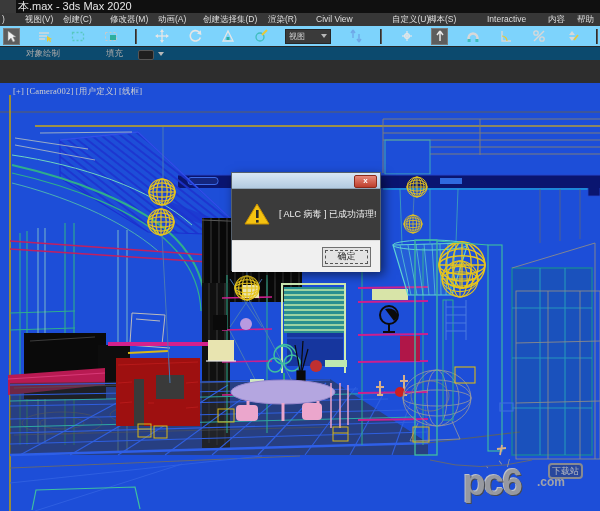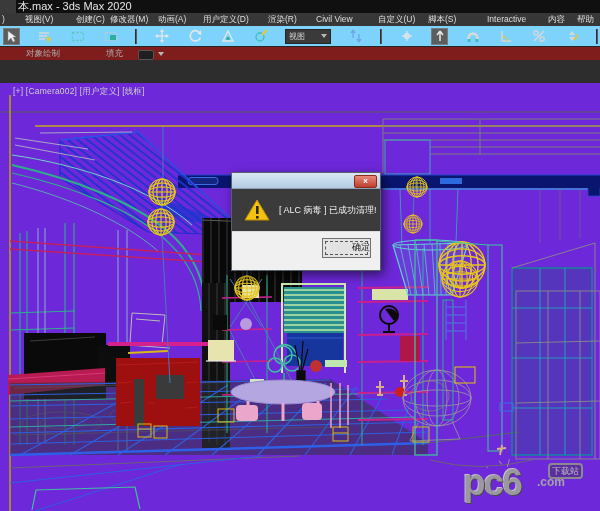--- a/index.html
+++ b/index.html
@@ -13,42 +13,42 @@
   .menu-item{position:absolute;top:0;height:13px;line-height:13px;font-size:8.5px;color:#dedede;cursor:default;}
   #toolbar{position:absolute;left:0;top:26px;width:600px;height:21px;background:#7dd3fc;
            border-bottom:1px solid #262626;display:flex;align-items:center;gap:16px;padding-left:3px;box-sizing:border-box;}
   .tbtn{width:17px;height:17px;flex:0 0 auto;display:flex;align-items:center;justify-content:center;}
   .tbtn.active{background:#5d5d5d;border:1px solid #7a7a7a;box-sizing:border-box;}
   .tbtn.hl{border:1px solid #5a8fd6;box-sizing:border-box;background:#3f4b5a;}
   .tsep{width:1px;height:15px;background:#2e2e2e;border-right:1px solid #5a5a5a;flex:0 0 auto;}
   .tdrop{height:15px;background:#3a3a3a;border:1px solid #262626;color:#cfcfcf;font-size:8px;
          display:flex;align-items:center;justify-content:space-between;padding:0 3px;box-sizing:border-box;flex:0 0 auto;}
   .caret{width:0;height:0;border-left:3px solid transparent;border-right:3px solid transparent;border-top:4px solid #b8b8b8;}
-  #subbar{position:absolute;left:0;top:47px;width:600px;height:13px;background:#7f1d1d;border-bottom:4px solid #0ea5e9;}
+  #subbar{position:absolute;left:0;top:47px;width:600px;height:13px;background:#0c4a6e;border-bottom:4px solid #0ea5e9;}
   .subtab{position:absolute;top:0;height:13px;line-height:13px;font-size:8.5px;color:#a8a8a8;}
   #subicon{position:absolute;left:138px;top:3px;width:14px;height:8px;background:#1f1f1f;border-radius:2px;border:1px solid #555;}
   #subcaret{position:absolute;left:158px;top:5px;}
   #ribbonstrip{position:absolute;left:0;top:60px;width:600px;height:23px;background:#2d2d2d;border-bottom:1px solid #242424;}
   
-  #viewport{position:absolute;left:0;top:83px;width:600px;height:428px;background:#6d28d9;}
+  #viewport{position:absolute;left:0;top:83px;width:600px;height:428px;background:#1d4ed8;font-family:Liberation Serif, serif;}
   #vplabel{position:absolute;left:13px;top:3px;font-size:8.5px;color:#cfcfcf;z-index:3;letter-spacing:.2px;}
   #scene{position:absolute;left:0;top:0;z-index:1;}
   
   #dialog{position:absolute;left:231px;top:172px;width:148px;height:97px;z-index:10;
           border:1px solid #55606c;box-shadow:3px 4px 10px rgba(0,0,0,.55);background:#f0f0f0;}
   #dlg-title{position:relative;height:15px;background:linear-gradient(#d9e7f4,#b3cbe1);border-bottom:1px solid #8fa3b5;}
   #dlg-close{position:absolute;right:3px;top:2px;width:21px;height:11px;border-radius:2px;
              background:linear-gradient(#e9897a,#bd3f2d);border:1px solid #8c2b1c;color:#fff;
              font-size:8px;line-height:9px;text-align:center;font-weight:bold;cursor:default;}
-  #dlg-body{height:42px;background:#3b3b3b;display:flex;align-items:center;}
+  #dlg-body{height:51px;background:#3b3b3b;display:flex;align-items:center;}
   #dlg-msg{color:#f2f2f2;font-size:9px;margin-left:9px;}
   #dlg-footer{height:31px;background:#f0f0f0;position:relative;border-top:1px solid #dcdcdc;}
   #dlg-ok{position:absolute;right:9px;top:6px;width:47px;height:18px;background:#e3e3e3;
           border:1px solid #707070;outline:1px dashed #555;outline-offset:-4px;
-          font-size:9px;color:#222;text-align:right;line-height:17px;cursor:default;}
+          font-size:9px;color:#222;text-align:center;line-height:17px;cursor:default;}
   
   #wm{position:absolute;left:455px;top:460px;width:140px;height:48px;z-index:5;opacity:.95;}
   #wm-pc6{position:absolute;left:8px;top:2px;font-size:37px;font-weight:bold;color:#9e9e9e;
           letter-spacing:-2px;text-shadow:1px 1px 0 #4a4a4a,-1px -1px 0 #c8c8c8;}
   #wm-com{position:absolute;left:82px;top:15px;font-size:12px;font-weight:bold;color:#a8a8a8;}
   #wm-badge{position:absolute;left:93px;top:3px;font-size:9px;color:#c2c2c2;border:2px solid #8e8e8e;
             border-radius:4px;padding:0 2px;line-height:12px;background:rgba(60,60,60,.4);}
   #wm-rays{position:absolute;left:30px;top:-3px;color:#9e9e9e;font-size:10px;letter-spacing:1px;}
 </style>
 </head>
@@ -56,27 +56,27 @@
 
 <div id="app">
 
   <div id="titlebar">
     <span>本.max - 3ds Max 2020</span>
   </div>
 
   <div id="menubar">
     <span class="menu-item" style="left:2px">)</span>
     <span class="menu-item" style="left:25px">视图(V)</span>
-    <span class="menu-item" style="left:76px">创建(C)</span>
+    <span class="menu-item" style="left:63px">创建(C)</span>
     <span class="menu-item" style="left:110px">修改器(M)</span>
     <span class="menu-item" style="left:158px">动画(A)</span>
-    <span class="menu-item" style="left:203px">用户定义(D)</span>
+    <span class="menu-item" style="left:203px">创建选择集(D)</span>
     <span class="menu-item" style="left:268px">渲染(R)</span>
     <span class="menu-item" style="left:316px">Civil View</span>
-    <span class="menu-item" style="left:378px">自定义(U)</span>
+    <span class="menu-item" style="left:392px">自定义(U)</span>
     <span class="menu-item" style="left:428px">脚本(S)</span>
     <span class="menu-item" style="left:487px">Interactive</span>
     <span class="menu-item" style="left:548px">内容</span>
     <span class="menu-item" style="left:577px">帮助</span>
   </div>
 
   <div id="toolbar">
     <div class="tbtn active">
       <svg width="13" height="13">
           <path d="M3,1 L3,11 L6,8 L8,12 L10,11 L8,7 L11,7 Z" fill="#f0f0f0" stroke="#888" stroke-width=".5"></path>

